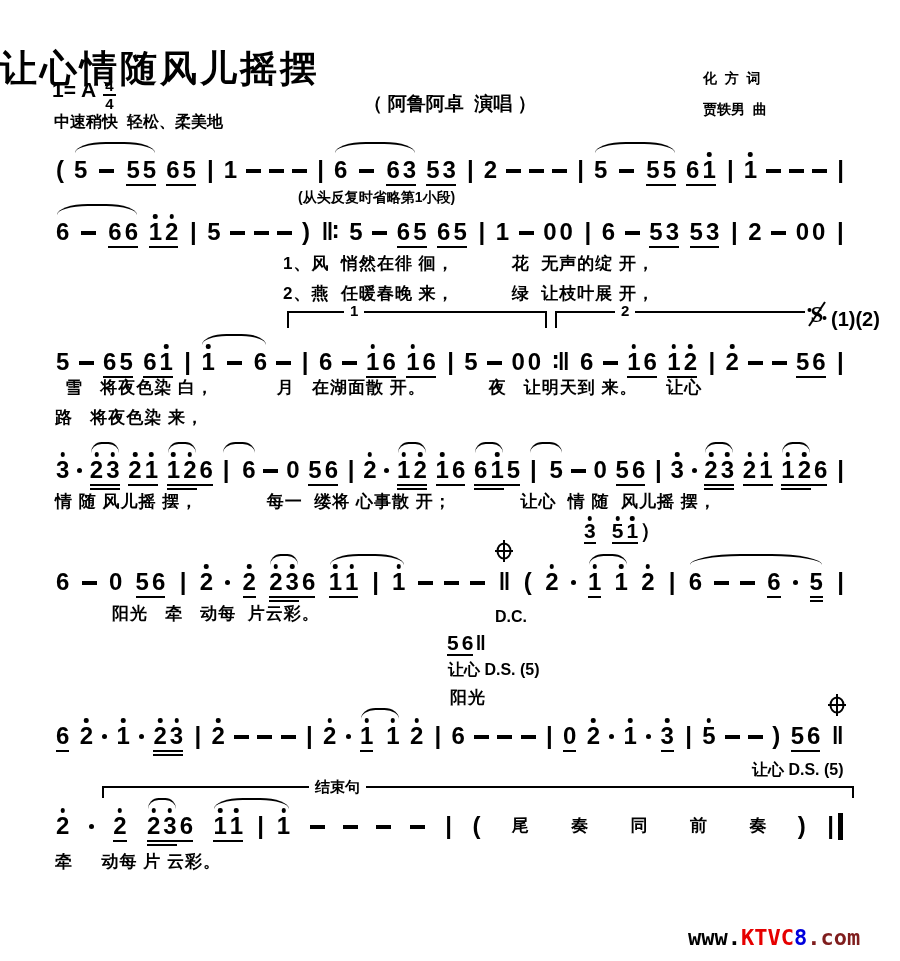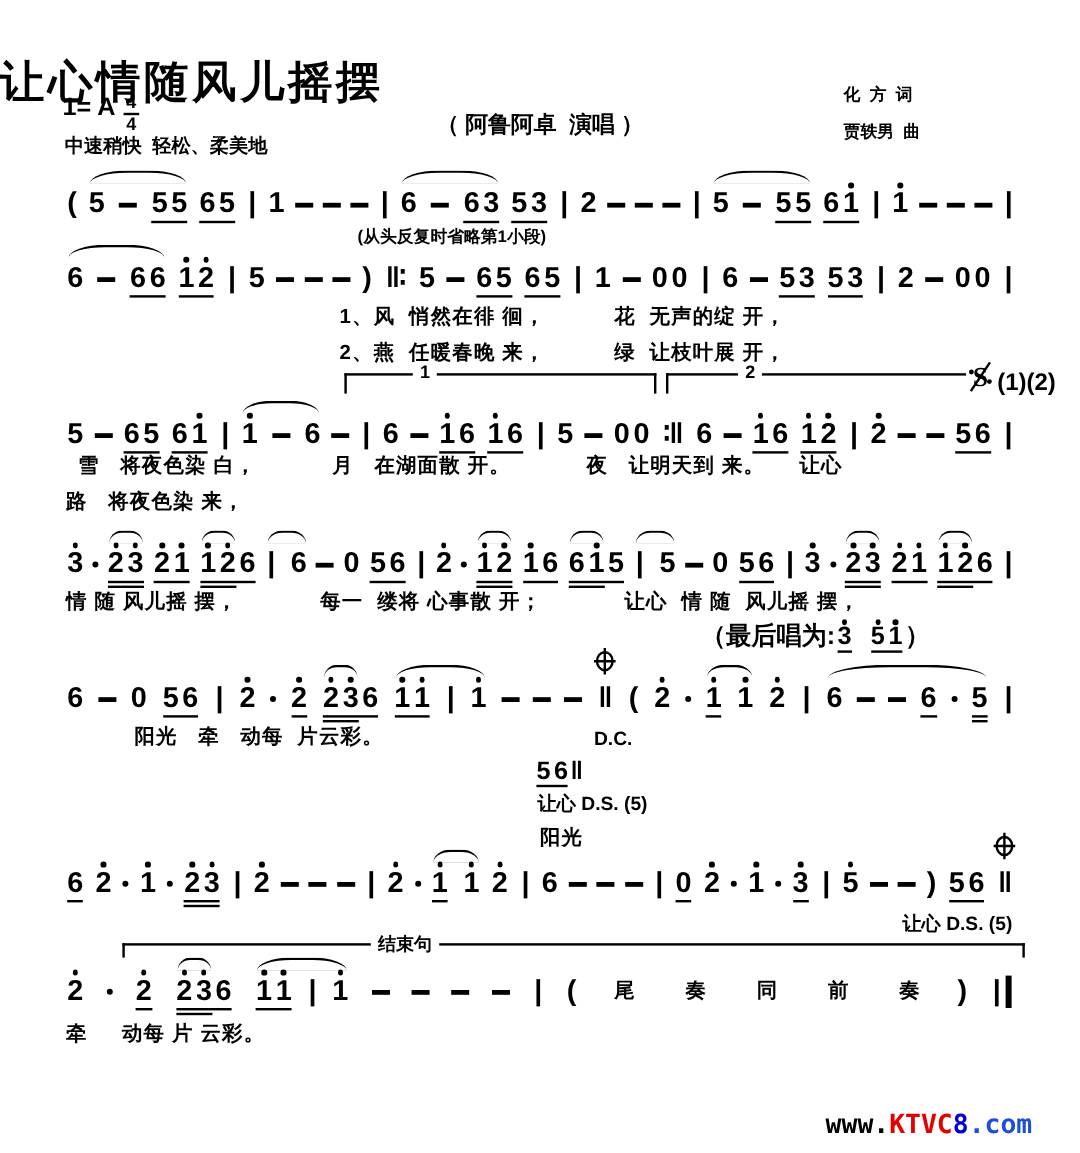--- a/index.html
+++ b/index.html
@@ -374,21 +374,20 @@
         <i class="ul" style="bottom: 2px;"></i>
         <i class="arc"></i>
       </span>
       <span class="nt">6</span>
       <i class="ul" style="bottom: 6px;"></i>
     </span>
     <span class="nt bar">|</span>
   </div>
 <div class="lyric" style="top:490px;left:55px">情 随 风儿摇 摆，            每一  缕将 心事散 开；            让心  情 随  风儿摇 摆，</div>
 <div class="mini" style="top:506px;left:583px">
-    <span class="nt txt">（最后唱为:</span>
     <span class="nt">3<i class="da"></i><i class="ul" style="bottom: 6px;"></i></span>
     <span class="grp gapL">
       <span class="nt">5<i class="da"></i></span>
       <span class="nt">1<i class="da"></i></span>
       <i class="ul" style="bottom: 6px;"></i>
     </span>
     <span class="nt txt">）</span>
   </div>
 
 <div class="abs sys" style="top:554px">
@@ -558,13 +557,13 @@
     <span class="nt zi">尾</span>
     <span class="nt zi">奏</span>
     <span class="nt zi">同</span>
     <span class="nt zi">前</span>
     <span class="nt zi">奏</span>
     <span class="nt paren">)</span>
     <span class="nt bar final">|</span>
   </div>
 <div class="lyric" style="top:850px;left:55px">牵     动每 片 云彩。</div>
 
-<div class="wm" style="top:925px;left:688px"><span style="color: rgb(0, 0, 0);">www.</span><span style="color: rgb(230, 0, 0);">KTVC</span><span style="color: rgb(0, 0, 221);">8</span><span style="color: #1d4ed8; margin-top: 46px;">.com</span></div>
+<div class="wm" style="top:925px;left:688px"><span style="color: rgb(0, 0, 0);">www.</span><span style="color: rgb(230, 0, 0);">KTVC</span><span style="color: rgb(0, 0, 221);">8</span><span style="color: #7f1d1d; margin-top: 46px;">.com</span></div>
 
 </body></html>

